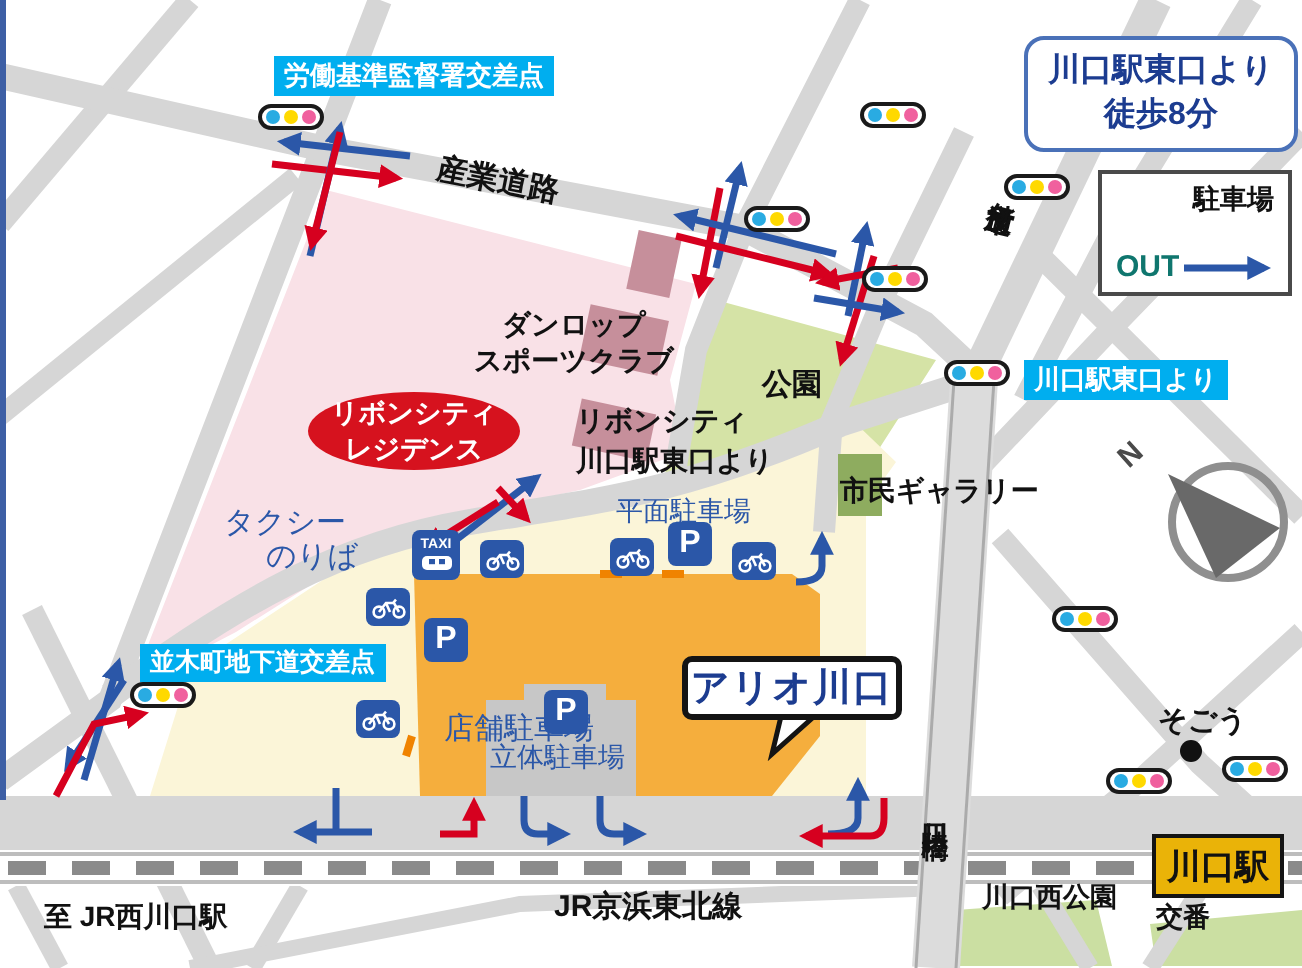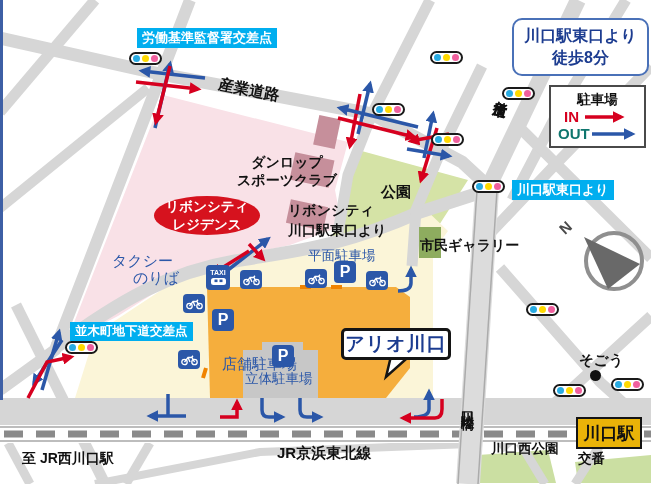--- a/index.html
+++ b/index.html
@@ -12,21 +12,21 @@
   
   .blu{color:#2B57A8;font-weight:normal;text-align:right;}
   .blk{color:#111;font-weight:bold;}
   
   .walkbox{left:512px;top:18px;width:133px;height:54px;border:2px solid #4A71B8;border-radius:10px;
            background:#fff;color:#1C3C90;font-weight:bold;font-size:16px;text-align:center;
            display:flex;flex-direction:column;justify-content:center;line-height:1.4;}
   
   .legend{left:549px;top:85px;width:97px;height:63px;border:2px solid #4a4a4a;background:#fff;
           box-sizing:border-box;padding:4px 7px;display:flex;flex-direction:column;justify-content:space-between;}
-  .legend .row{display:flex;align-items:center;justify-content:center;height:17px;}
+  .legend .row{display:flex;align-items:center;justify-content:flex-end;height:17px;}
   .legend .t{font-size:13.5px;color:#111;font-weight:bold;}
   .legend .in{color:#D6001F;font-weight:bold;font-size:15px;}
   .legend .out{color:#0f766e;font-weight:bold;font-size:15px;}
   
   .oval{left:154px;top:196px;width:106px;height:39px;background:#D6121E;border-radius:50%;
         color:#fff;font-weight:bold;font-size:13.5px;text-align:center;line-height:1.3;
         display:flex;flex-direction:column;justify-content:center;}
   
   .bubble{left:341px;top:328px;width:104px;height:26px;background:#fff;border:3px solid #141414;
           border-radius:5px;color:#1C3C90;font-weight:bold;font-size:19px;letter-spacing:1px;
@@ -179,26 +179,20 @@
   <div class="abs walkbox">
     <span>川口駅東口より</span>
     <span>徒歩8分</span>
   </div>
 
   <div class="abs legend">
     <div class="row">
         <span class="t">駐車場</span>
       </div>
     <div class="row">
-      <span class="in">IN</span>
-      <svg width="52" height="12">
-          <path d="M6,6 H42" stroke="#D6001F" stroke-width="3.5" marker-end="url(#ra)"></path>
-        </svg>
-    </div>
-    <div class="row">
       <span class="out">OUT</span>
       <svg width="52" height="12">
           <path d="M2,6 H42" stroke="#2B57A8" stroke-width="3.5" marker-end="url(#ba)"></path>
         </svg>
     </div>
   </div>
 
   <div class="abs oval">
     <span>リボンシティ</span>
     <span>レジデンス</span>

